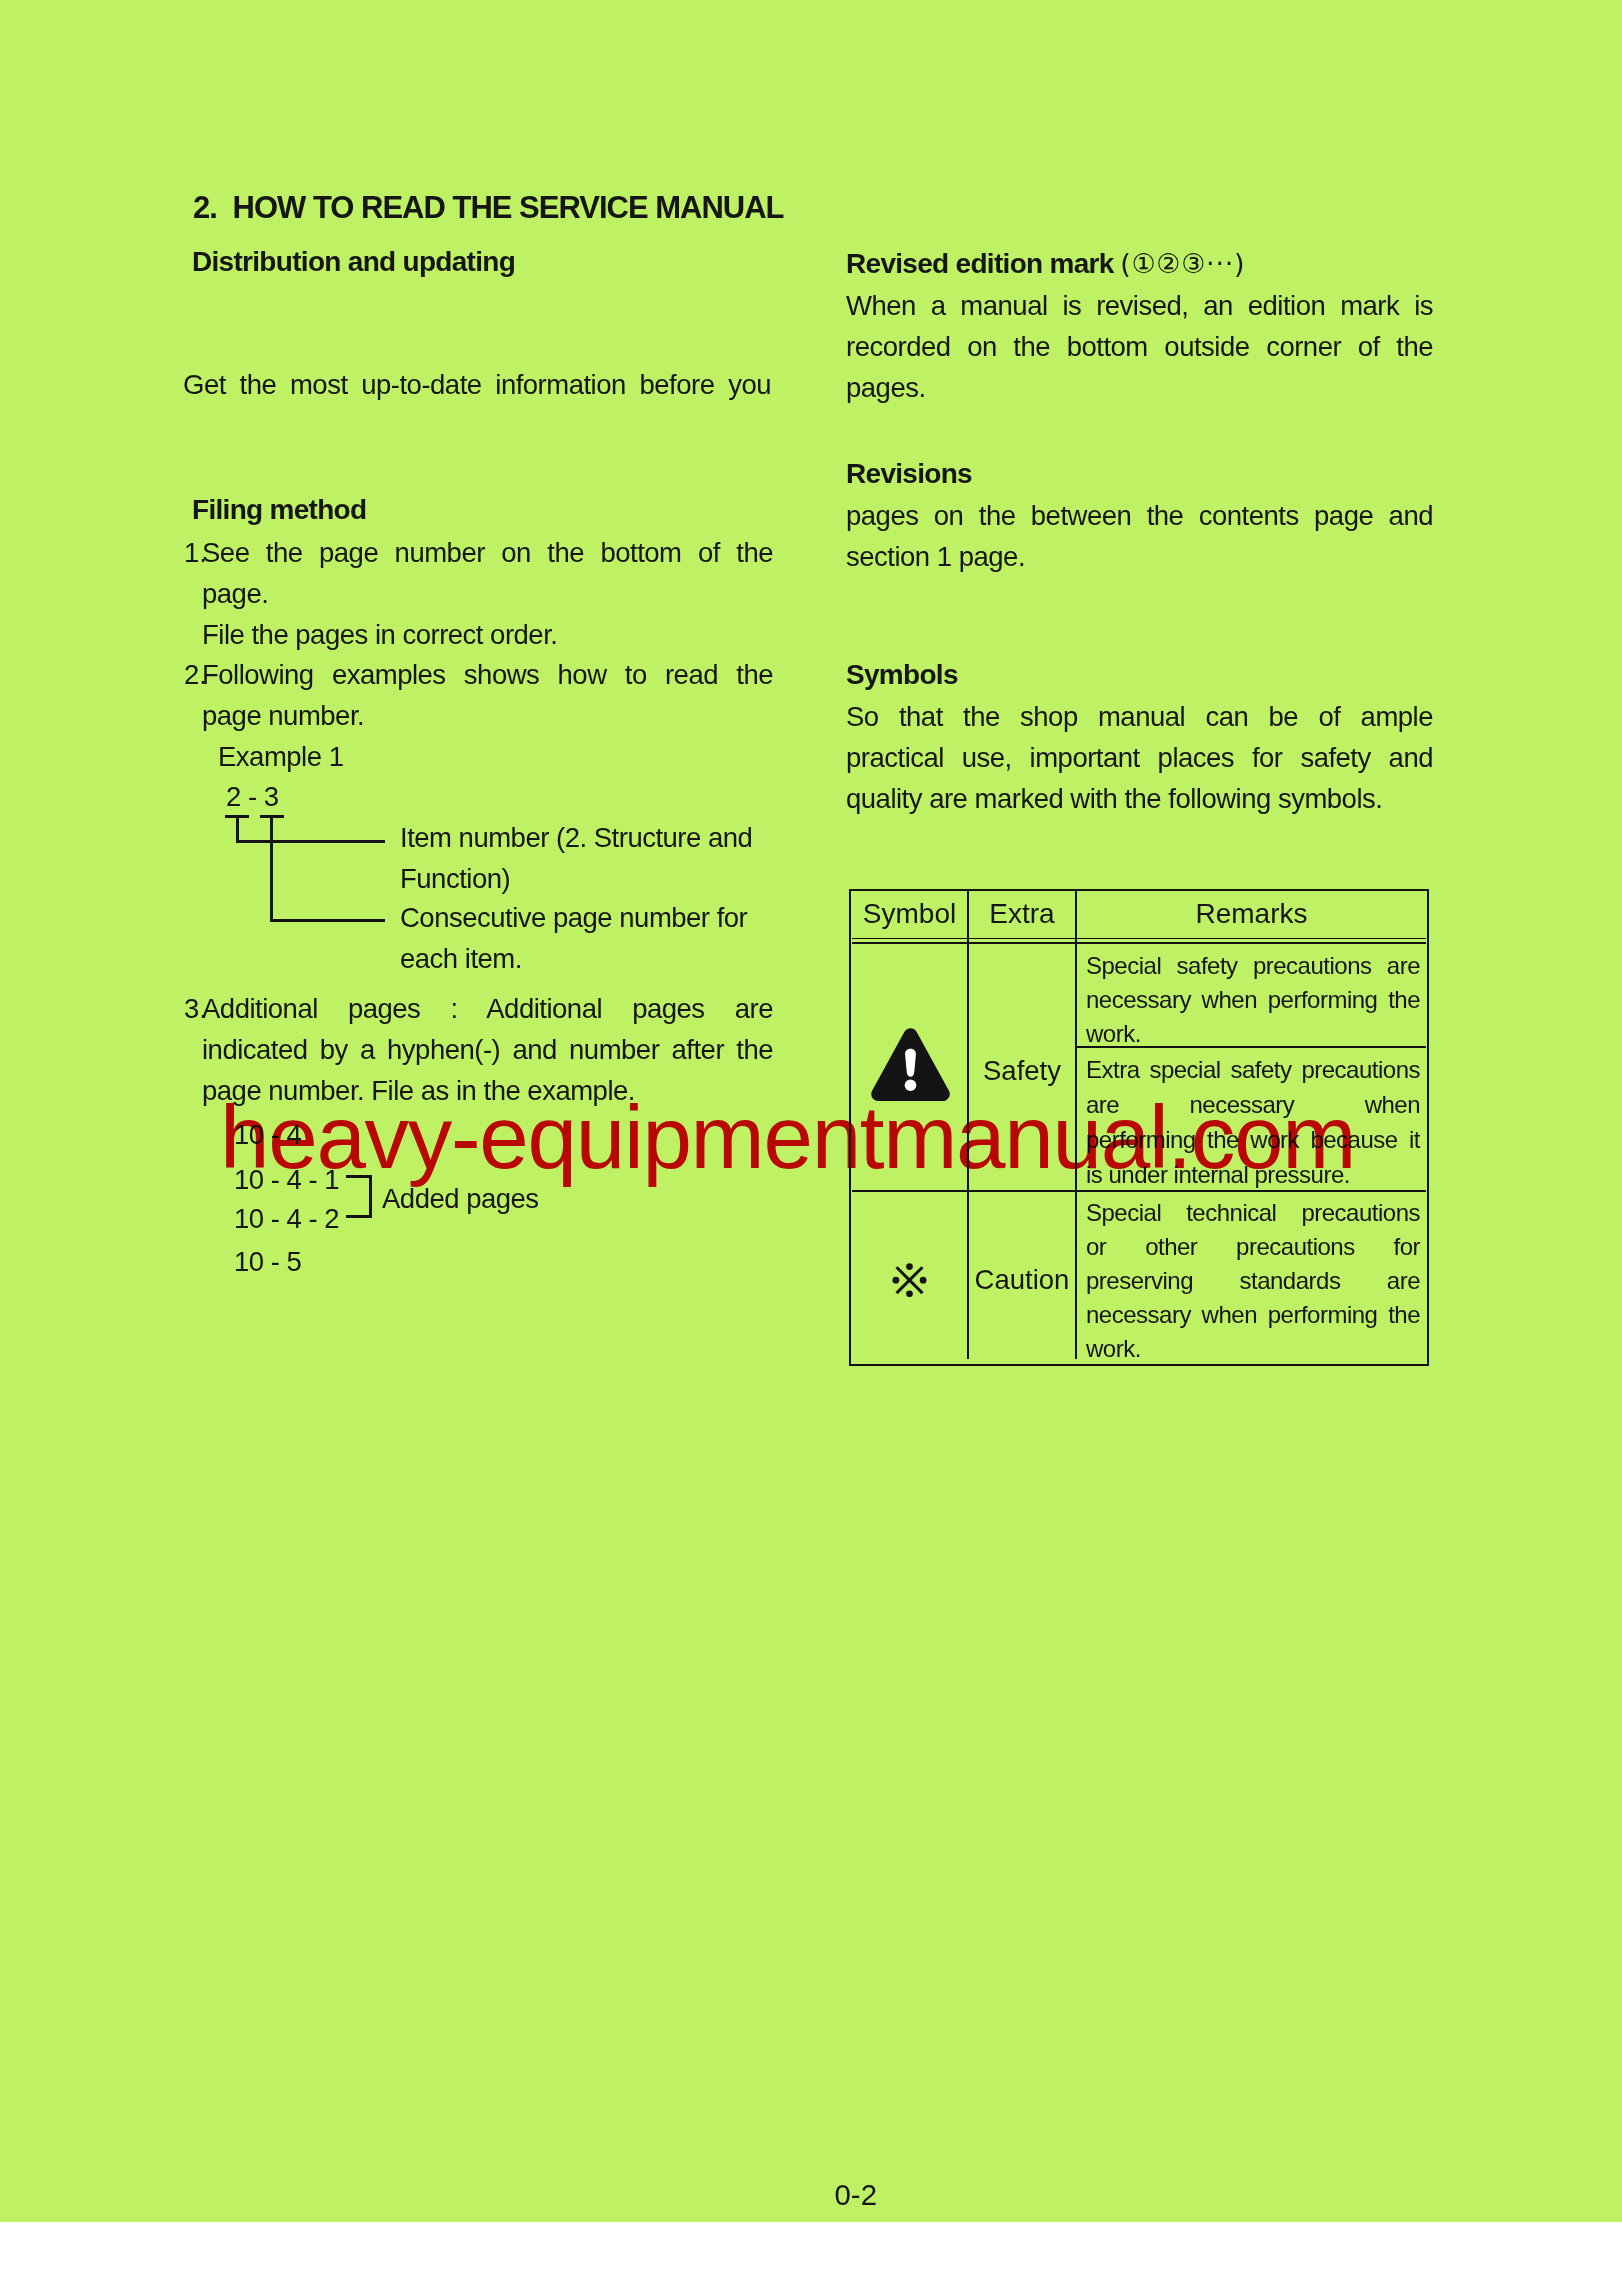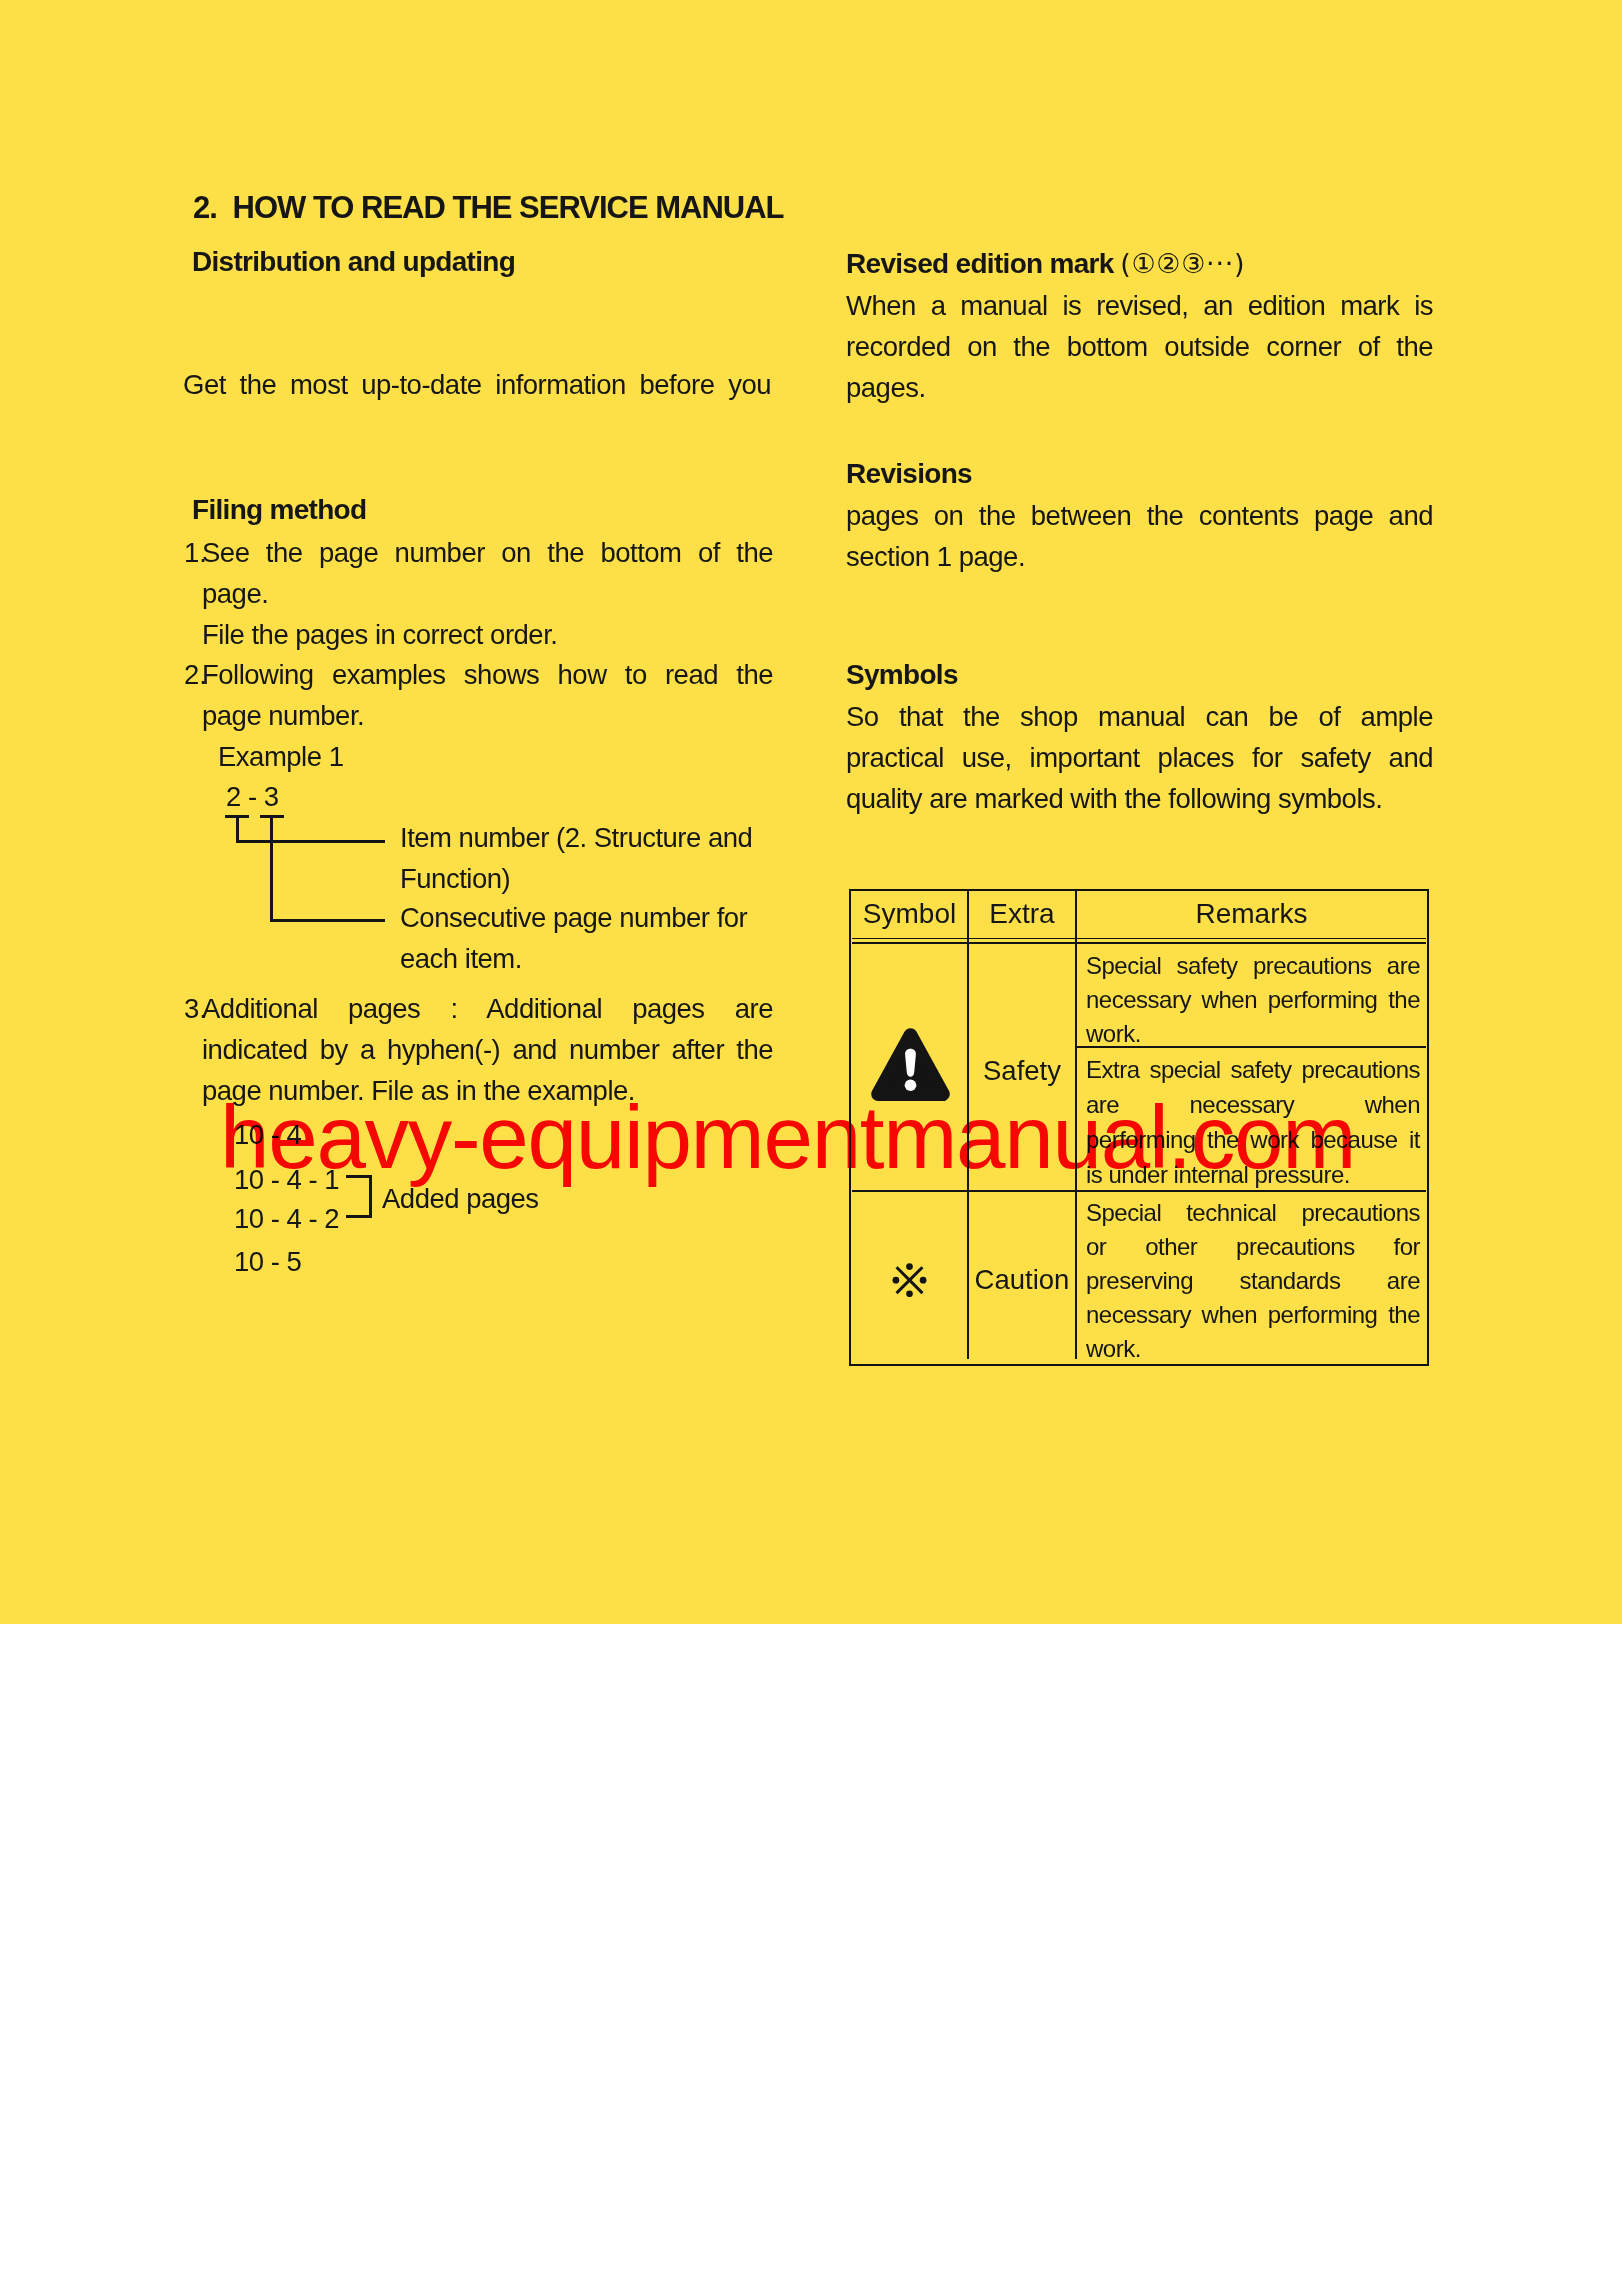--- a/index.html
+++ b/index.html
@@ -1,17 +1,17 @@
 <!DOCTYPE html>
 <html style="font-size:10.5px"><head>
 <meta charset="utf-8">
 <style>
   html,body { margin:0; padding:0; background:#ffffff; }
   #page {
-    position:relative; width:1623px; height:1624px; background:#fde047;
+    position:relative; width:1623px; height:2222px; background:#bef264;
     font-family:"Liberation Sans", sans-serif; color:#161616; overflow:hidden;
   }
   .abs { position:absolute; }
   
   .hd { font-weight:bold; font-size:28px; line-height:34px; white-space:nowrap; letter-spacing:-0.7px; }
   
   .para { }
   .ln { font-size:27.5px; line-height:41px; white-space:nowrap; letter-spacing:-0.5px; }
   .j { text-align:justify; text-align-last:justify; }
   .num { font-size:27.5px; line-height:41px; }

